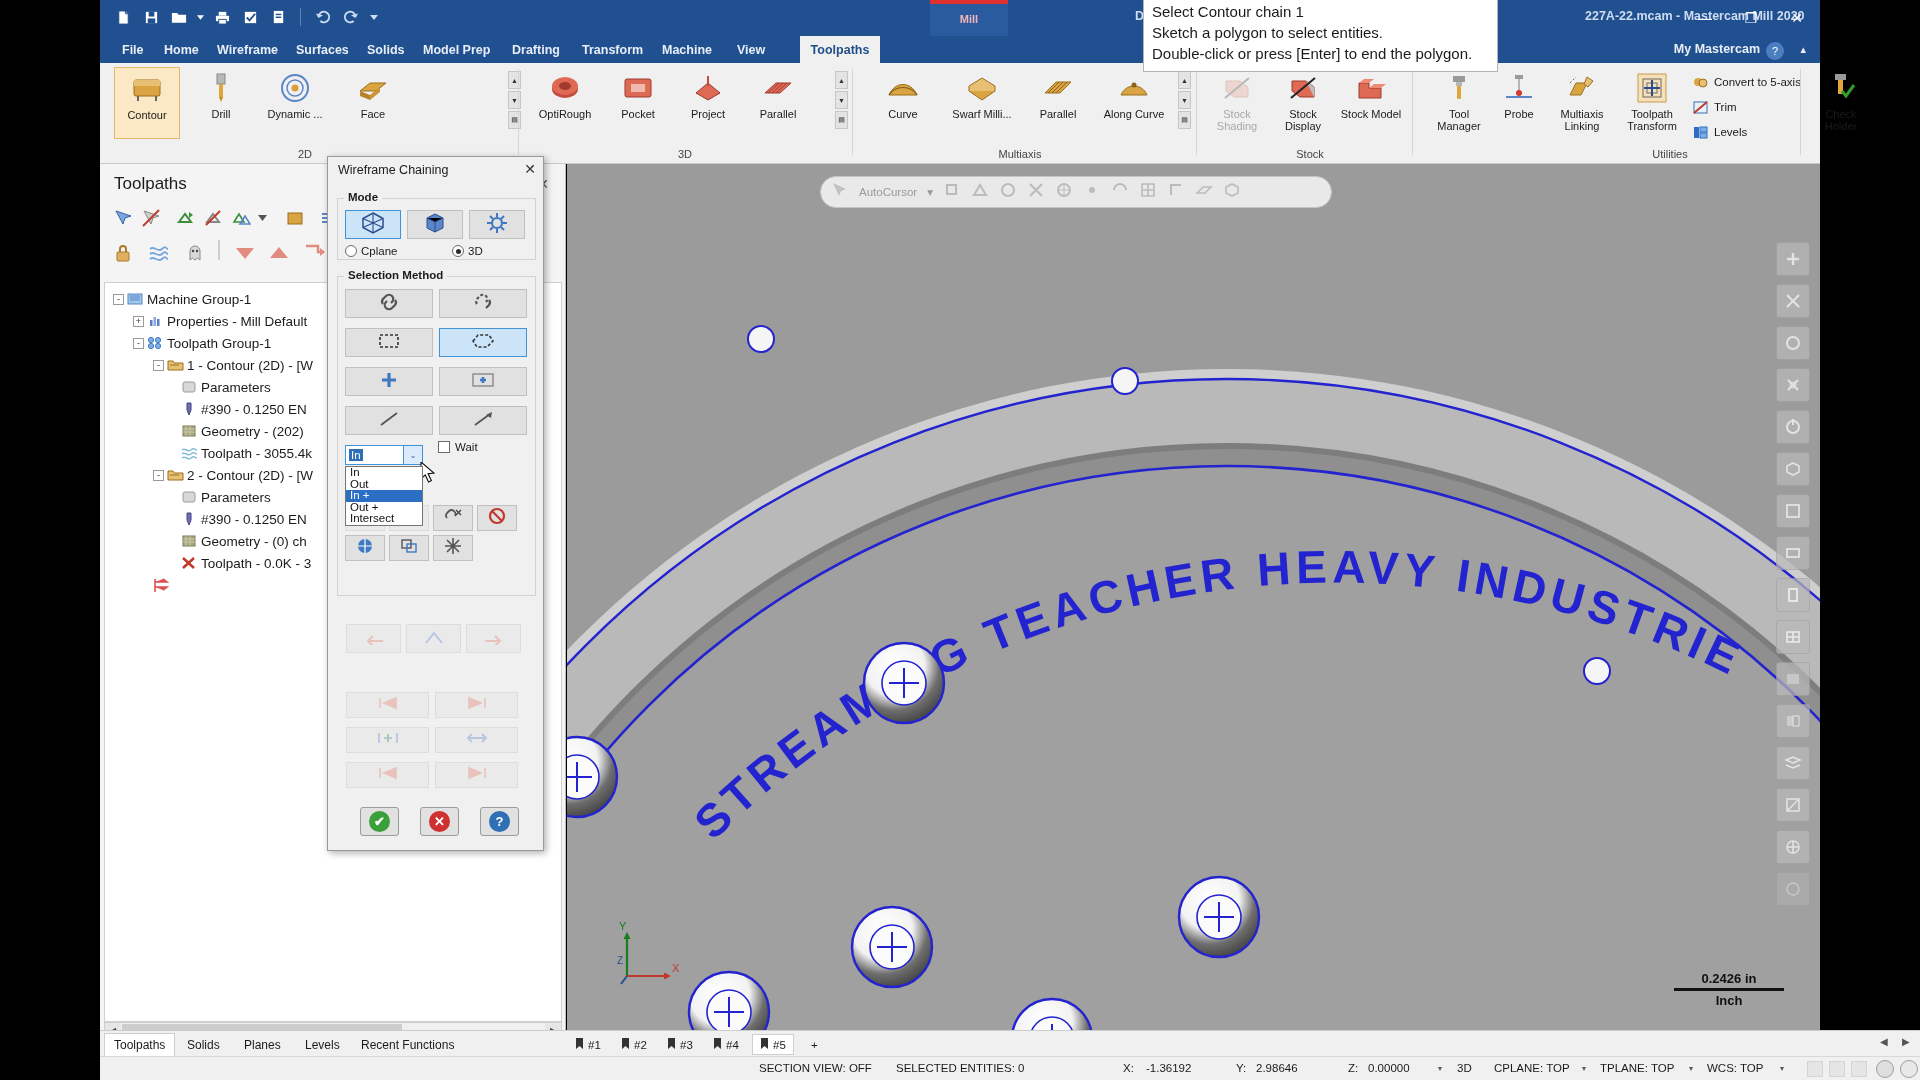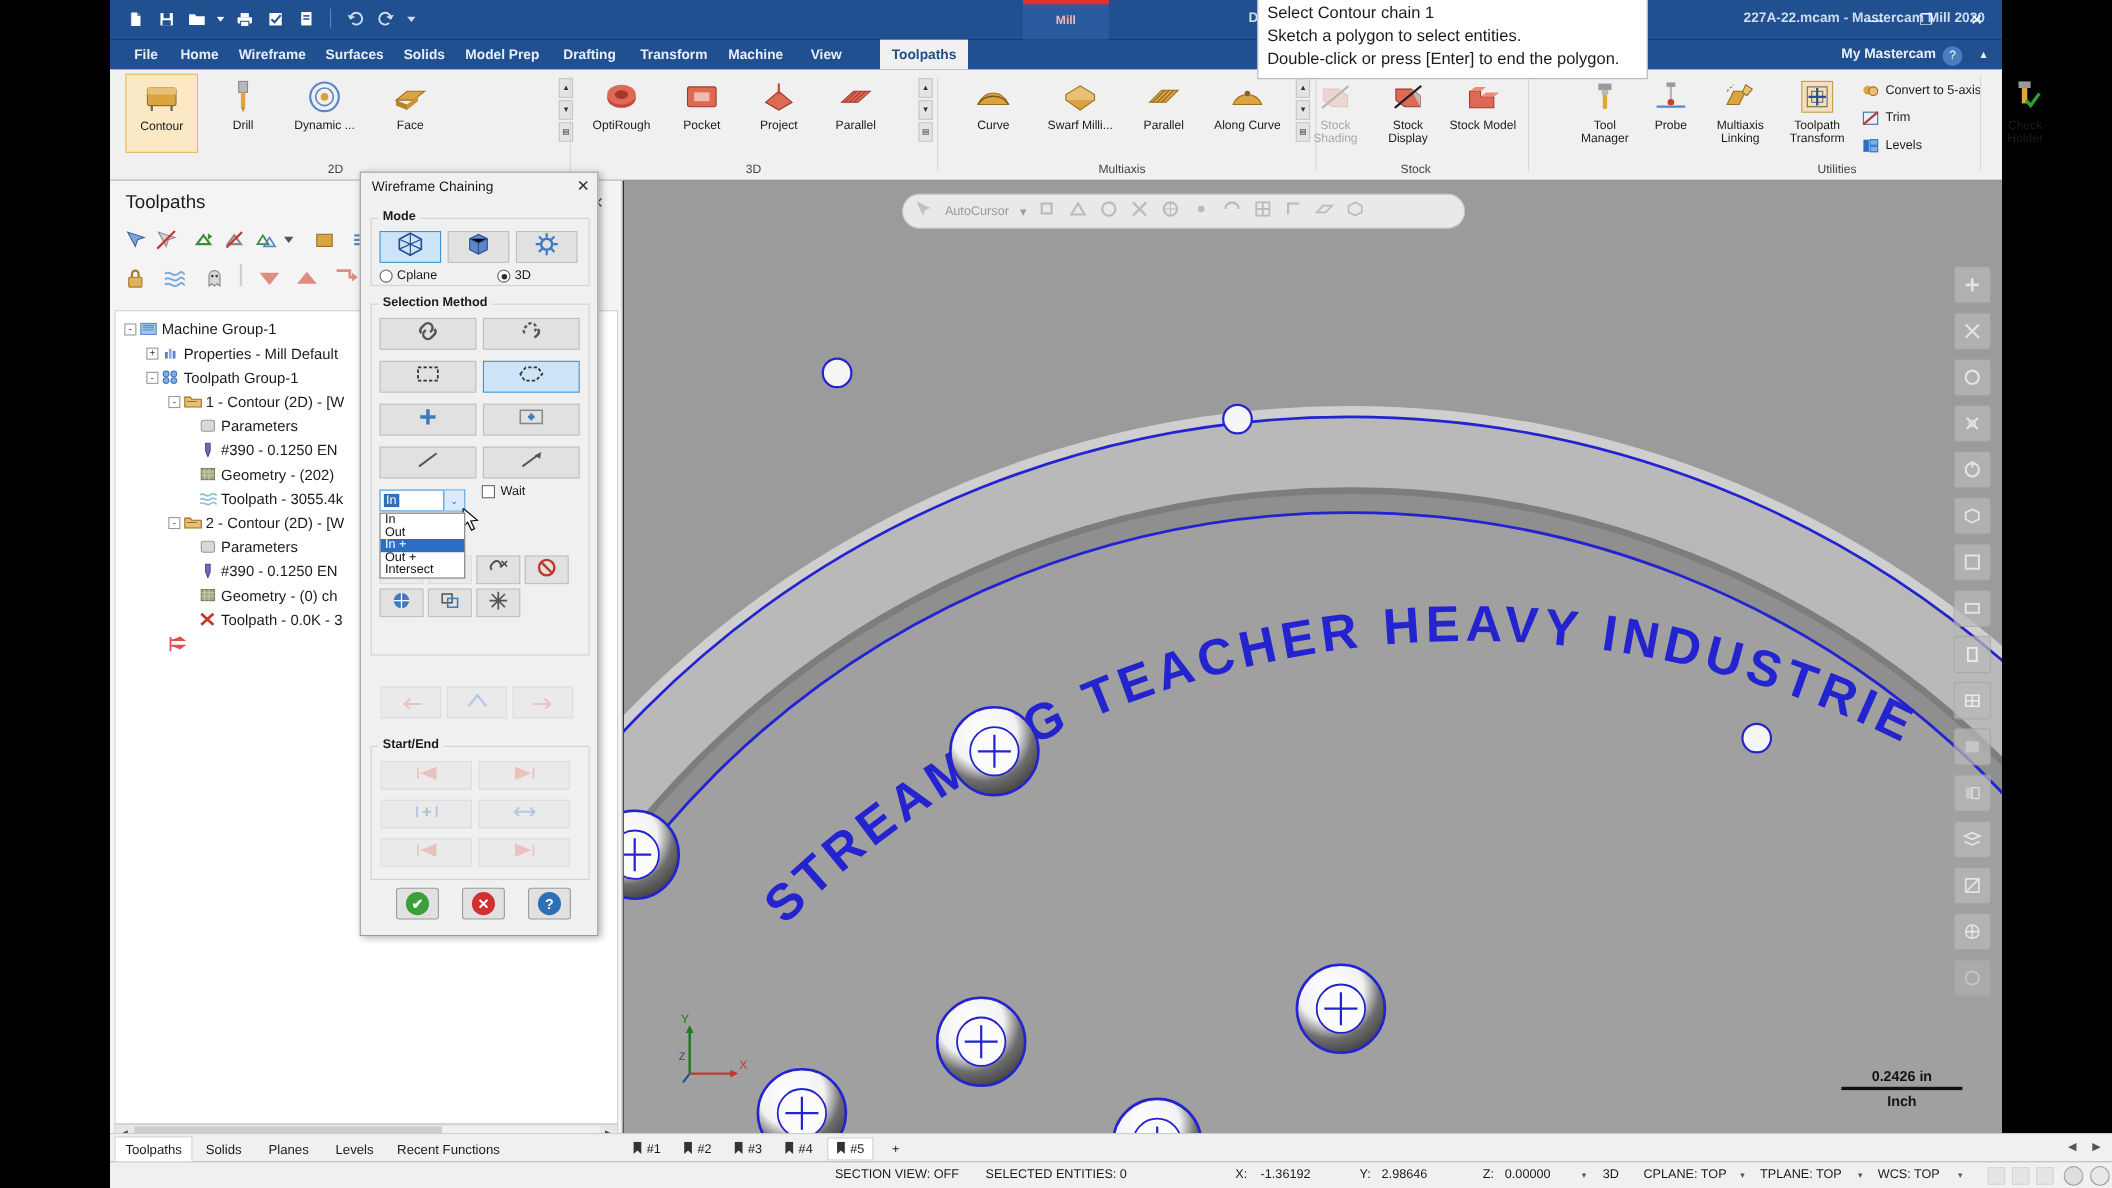--- a/index.html
+++ b/index.html
@@ -507,21 +507,21 @@
         </div>
         <div class="rbtn-lbl">Along Curve</div>
       </div>
       <div class="more-arrow" style="left:318px;top:8px;height:18px">▲</div>
       <div class="more-arrow" style="left:318px;top:28px;height:18px">▼</div>
       <div class="more-arrow" style="left:318px;top:48px;height:18px">▤</div>
       <div class="rgroup-label" style="left:60px;width:200px">Multiaxis</div>
       <div class="rgroup-sep" style="left:336px"></div>
     </div>
 
-    <div class="rgroup" style="left:1077px;width:220px">
+    <div class="rgroup" style="left:1100px;width:220px">
       <div class="rbtn dim" style="left:6px;width:62px">
         <div class="rbtn-ico">
           <svg width="34" height="34" viewBox="0 0 34 34" opacity=".4">
               <path d="M6 10h14l8 6v10H14l-8-6z" fill="#e9b0a4" stroke="#c08a80"></path>
               <path d="M5 27L29 7" stroke="#666" stroke-width="2"></path>
             </svg>
         </div>
         <div class="rbtn-lbl">Stock Shading</div>
       </div>
       <div class="rbtn" style="left:72px;width:62px">
@@ -1297,23 +1297,20 @@
       <span><svg width="22" height="16" viewBox="0 0 22 16">
             <path d="M3 14L11 4l8 10" fill="none" stroke="#5b86c9" stroke-width="2"></path>
           </svg></span>
     </div>
     <div class="dbtn off" style="left:138px;top:467px;width:55px;height:29px">
       <span><svg width="22" height="16" viewBox="0 0 22 16">
             <path d="M2 12h14M12 7l5 5-5 5" fill="none" stroke="#e07a6c" stroke-width="2"></path>
           </svg></span>
     </div>
 
-    <div class="gbox" style="left:9px;top:521px;width:199px;height:122px">
-      <div class="gbox-lbl">Start/End</div>
-    </div>
     <div class="dbtn off" style="left:18px;top:535px;width:83px;height:26px">
       <span><svg width="24" height="14" viewBox="0 0 24 14">
             <path d="M4 2v10M20 2L8 7l12 5z" fill="#e07a6c" stroke="#e07a6c" stroke-width="1.6"></path>
           </svg></span>
     </div>
     <div class="dbtn off" style="left:107px;top:535px;width:83px;height:26px">
       <span><svg width="24" height="14" viewBox="0 0 24 14">
             <path d="M20 2v10M4 2l12 5L4 12z" fill="#e07a6c" stroke="#e07a6c" stroke-width="1.6"></path>
           </svg></span>
     </div>

